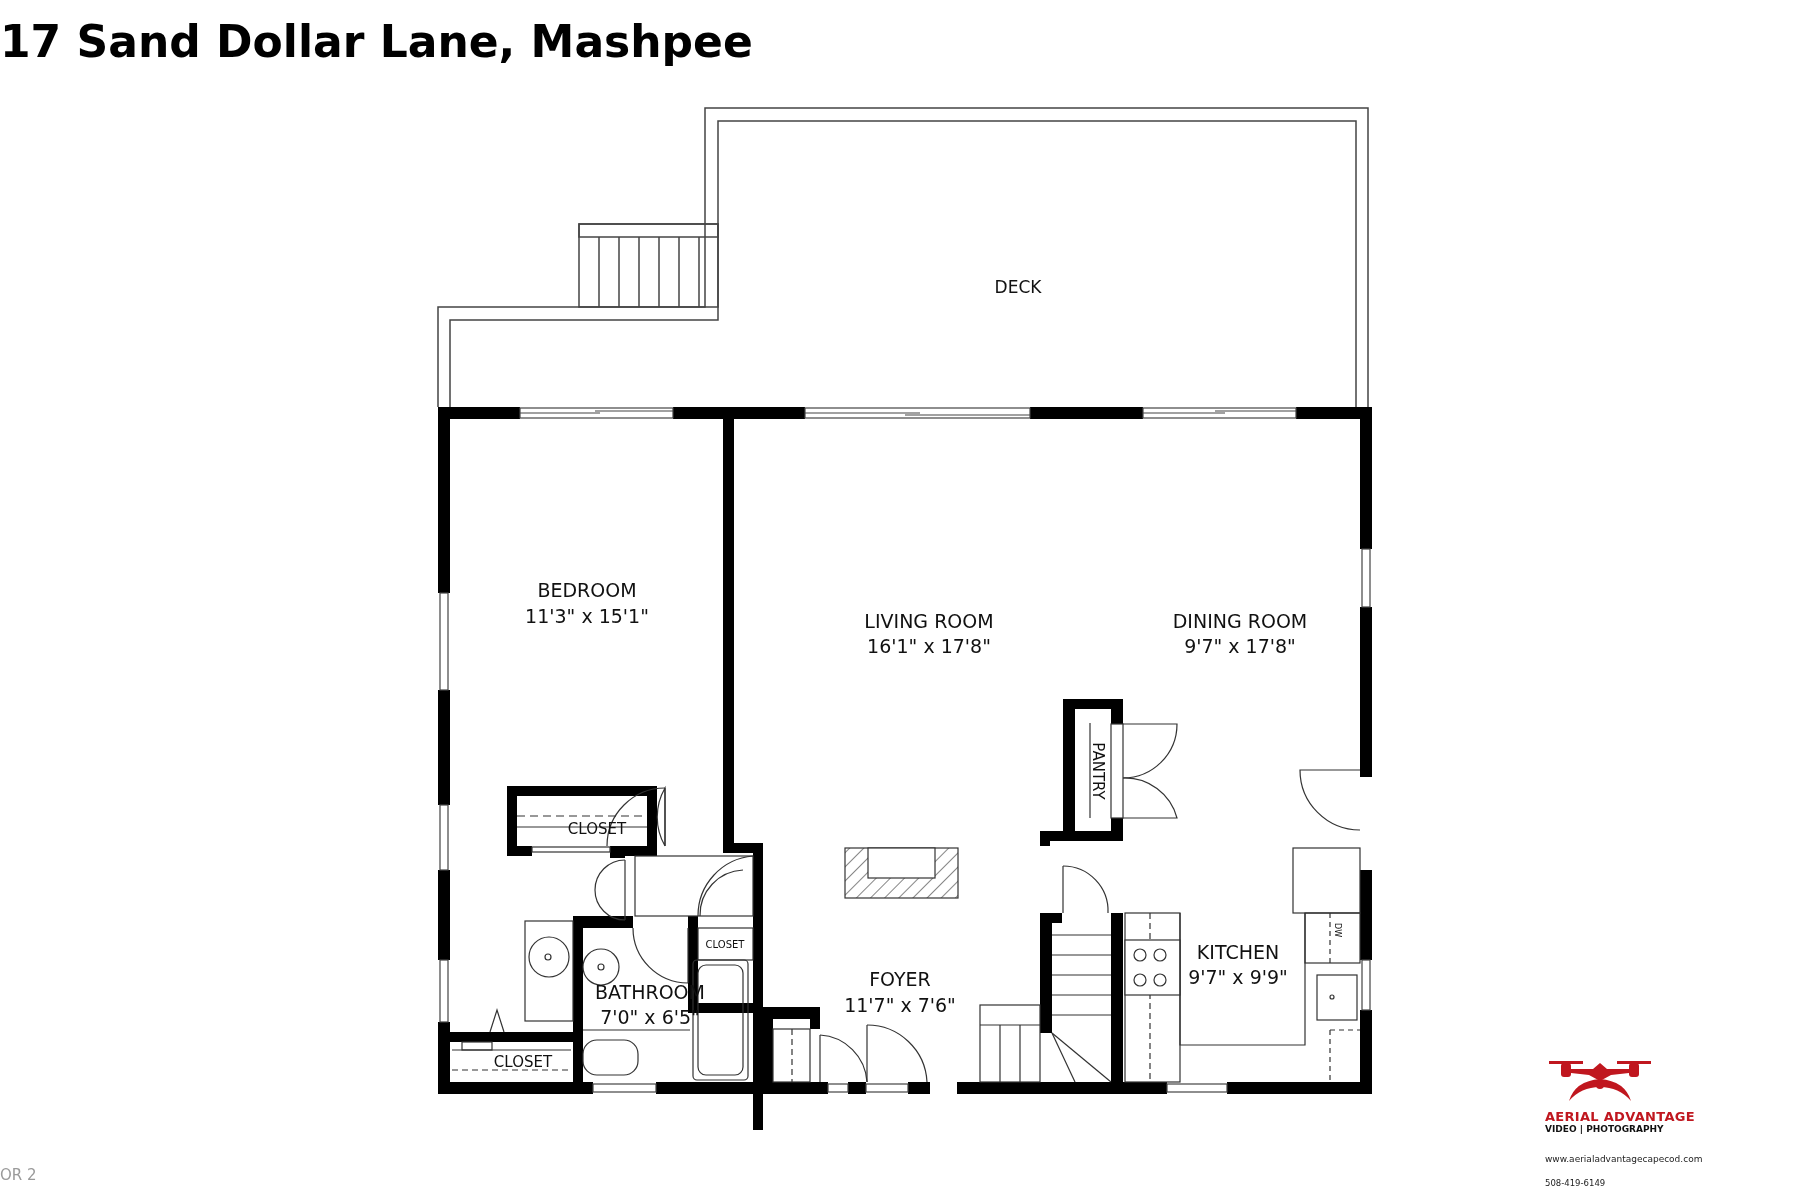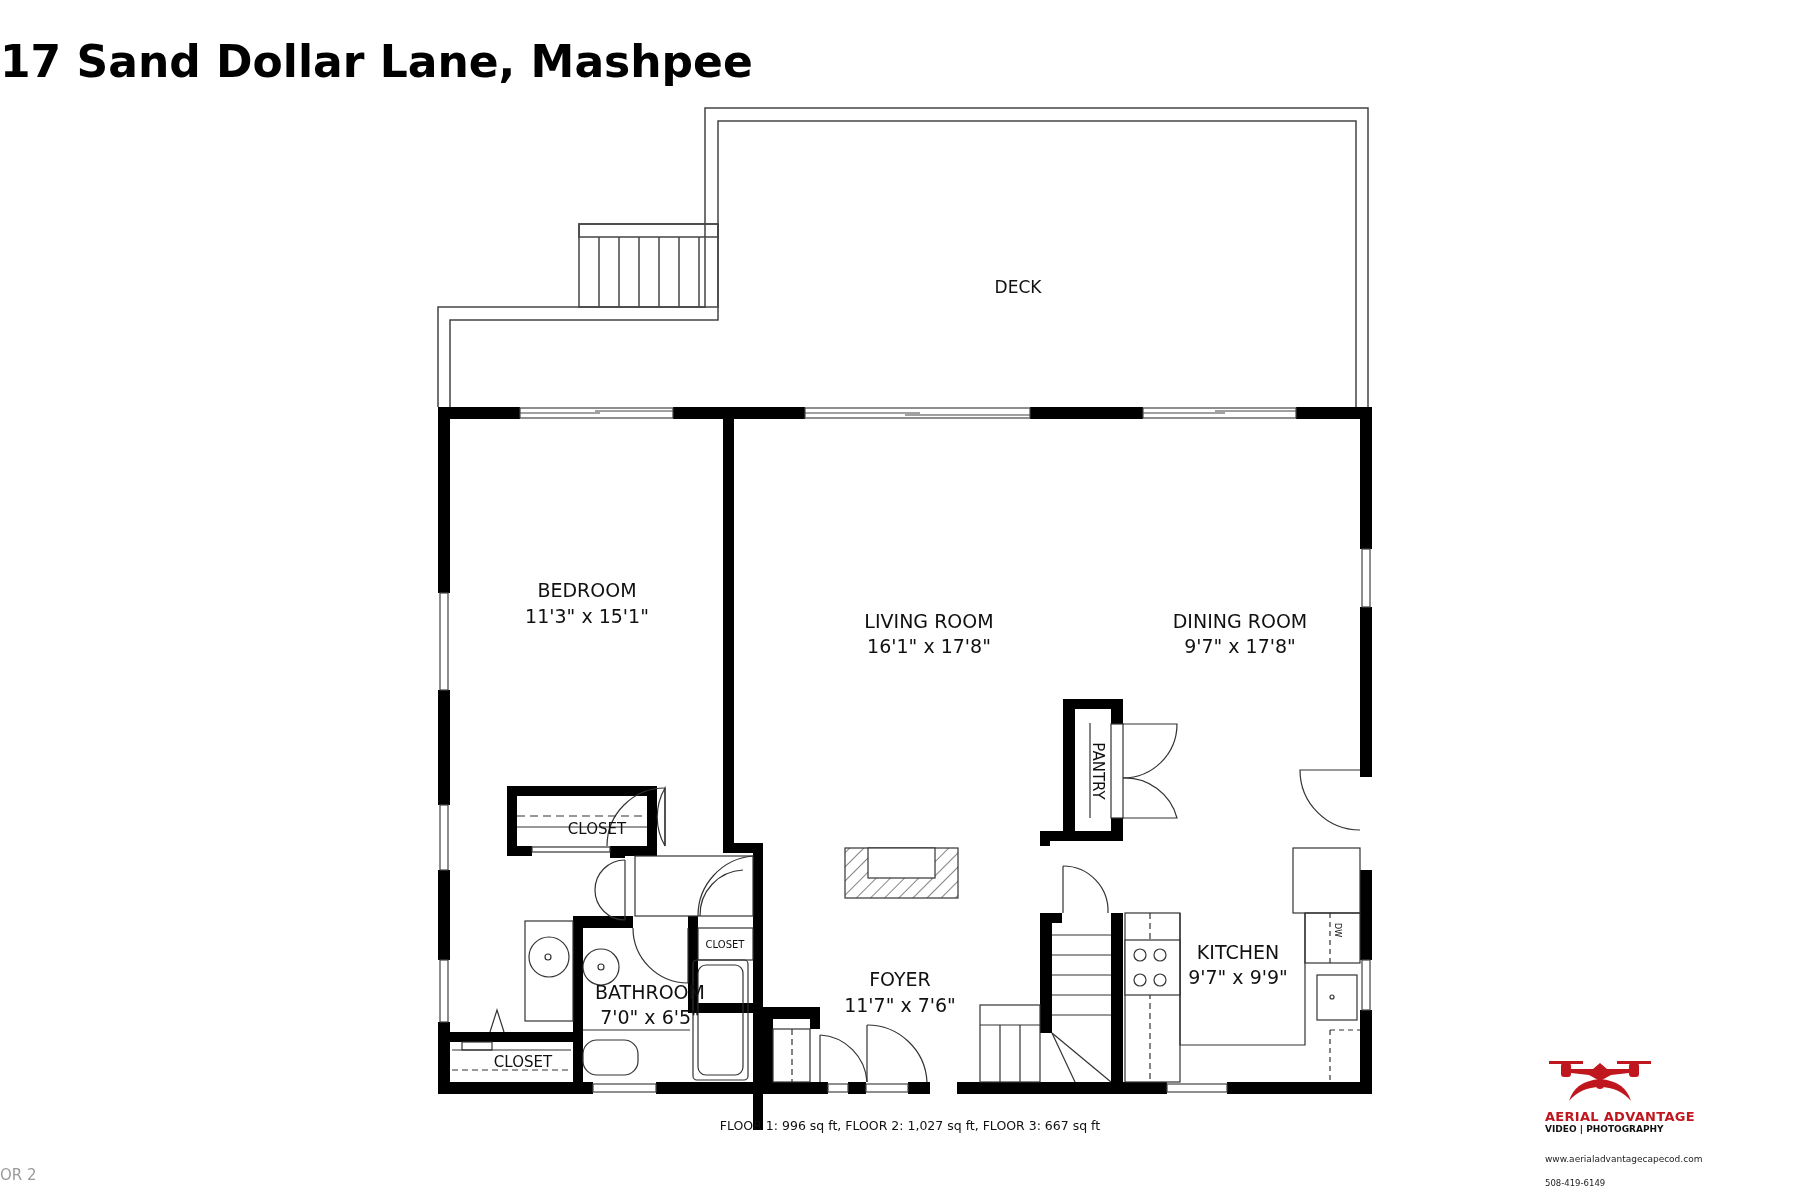--- a/index.html
+++ b/index.html
@@ -1,17 +1,17 @@
 <!DOCTYPE html>
 <html><head>
 <meta charset="utf-8">
 <style>
   html, body { margin:0; padding:0; background:#ffffff; }
   body { width:1800px; height:1200px; position:relative; overflow:hidden; font-family:"DejaVu Sans", sans-serif; }
-  .title { position:absolute; left:0; top:36px; font-family:"DejaVu Sans", sans-serif; font-weight:bold; font-size:44px; color:#000; letter-spacing:0px; white-space:nowrap; }
+  .title { position:absolute; left:0; top:16px; font-family:"DejaVu Sans", sans-serif; font-weight:bold; font-size:44px; color:#000; letter-spacing:0px; white-space:nowrap; }
   svg.plan { position:absolute; left:0; top:0; }
   .room-label { font-family:"DejaVu Sans", sans-serif; font-size:19px; fill:#111; text-anchor:middle; }
   .small-label { font-family:"DejaVu Sans", sans-serif; font-size:15px; fill:#111; text-anchor:middle; }
   .tiny-label { font-family:"DejaVu Sans", sans-serif; font-size:10px; fill:#111; text-anchor:middle; }
   .area { position:absolute; left:640px; top:1117px; width:540px; text-align:center; font-family:"DejaVu Sans", sans-serif; color:#111; }
   .area div { font-size:12.5px; line-height:17px; white-space:nowrap; }
   .area .disclaimer { color:#a9a9a9; }
   .floor-tag { position:absolute; left:0; top:1166px; font-size:15px; color:#9a9a9a; font-family:"DejaVu Sans", sans-serif; }
   .logo { position:absolute; left:1545px; top:1055px; width:200px; font-family:"DejaVu Sans", sans-serif; }
   .logo .brand { color:#c0171f; font-weight:bold; font-size:13px; letter-spacing:0.3px; margin-top:2px; }
@@ -234,21 +234,20 @@
     <text class="room-label" x="900" y="986">FOYER</text>
     <text class="room-label" x="900" y="1012">11'7" x 7'6"</text>
     <text class="room-label" x="1238" y="959">KITCHEN</text>
     <text class="room-label" x="1238" y="984">9'7" x 9'9"</text>
     <text class="small-label" x="0" y="0" transform="translate(1093,771) rotate(90)">PANTRY</text>
     <text class="tiny-label" x="0" y="0" style="font-size:8px" transform="translate(1335,930) rotate(90)">DW</text>
   </g>
 </svg>
 
 <div class="area">
-  <div>FLOOR 1: 996 sq ft, FLOOR 2: 1,027 sq ft, FLOOR 3: 667 sq ft</div>
 </div>
 
 <div class="floor-tag">OR 2</div>
 
 <div class="logo">
   <svg width="110" height="48" viewBox="0 0 110 48">
     <g fill="#c0171f">
       <rect x="4" y="6" width="34" height="3"></rect>
       <rect x="72" y="6" width="34" height="3"></rect>
       <rect x="16" y="8" width="10" height="14" rx="3"></rect>

